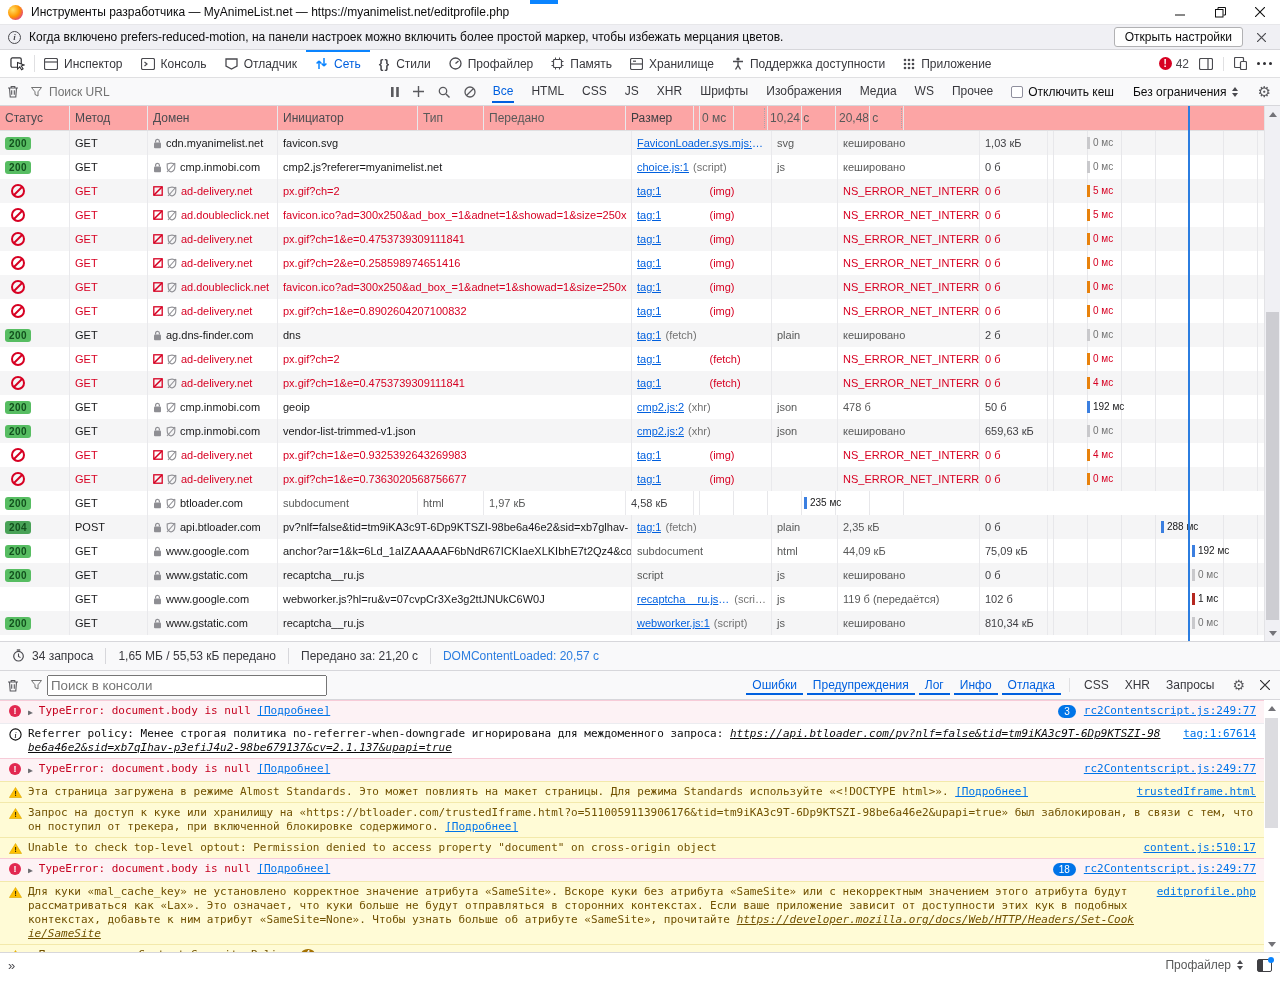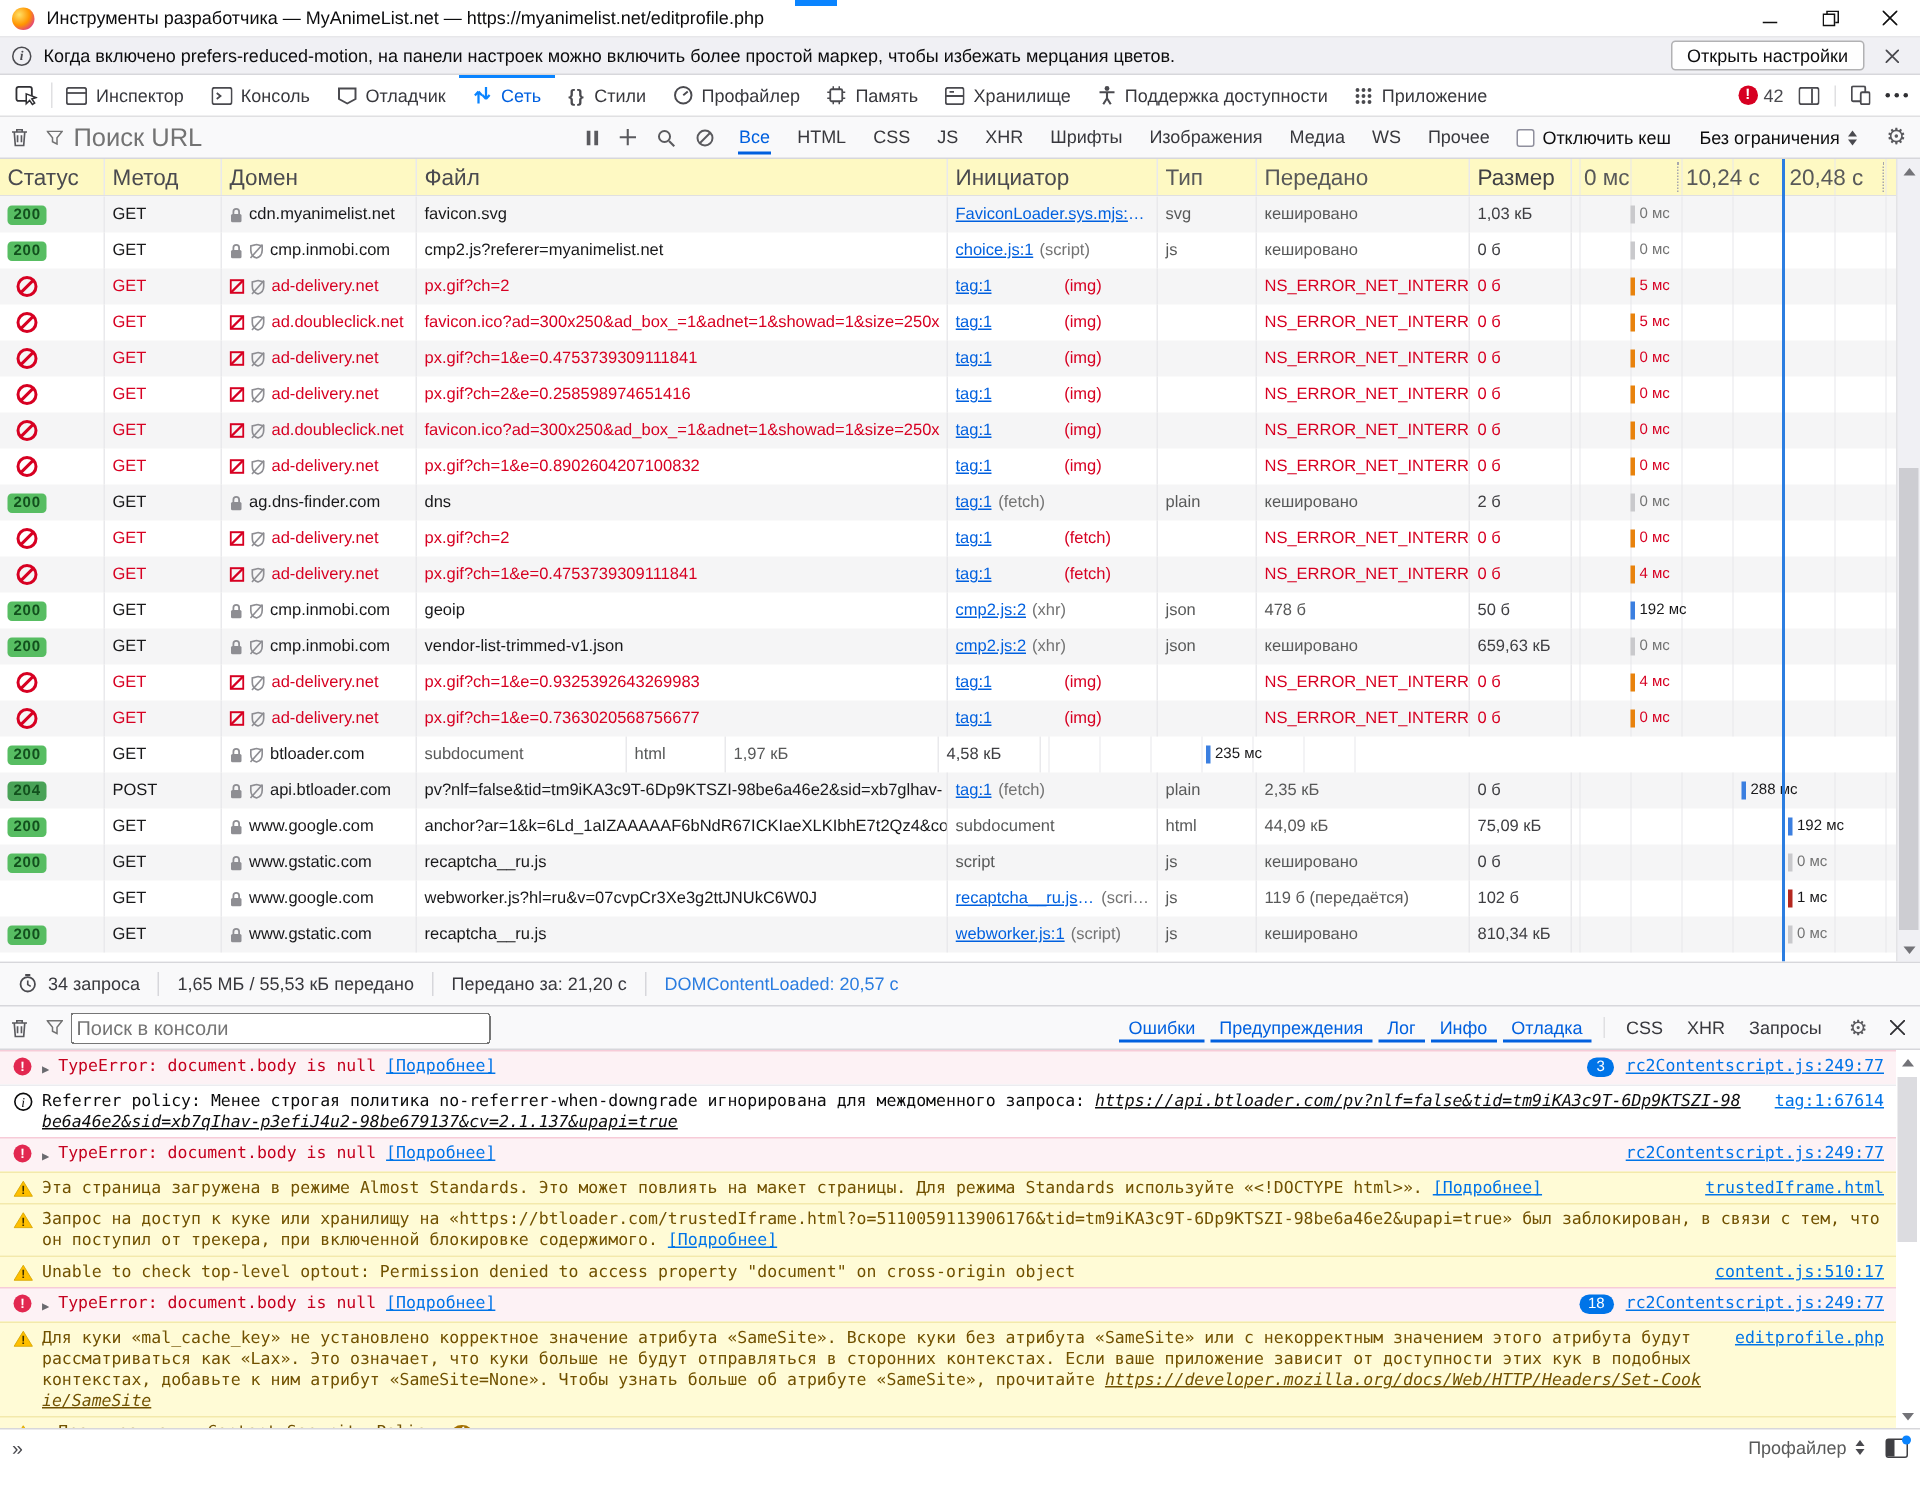--- a/index.html
+++ b/index.html
@@ -45,40 +45,40 @@
   .errcount { display:flex; align-items:center; gap:4px; font-size:12px; color:#4a4a4f; }
   .errdot { width:13px; height:13px; border-radius:50%; background:#d70022; color:#fff; font-size:10px; font-weight:bold;
     display:flex; align-items:center; justify-content:center; }
   .chromeicon { color:#4a4a4f; display:flex; align-items:center; }
   .dots { display:flex; gap:3px; }
   .dots i { width:3px; height:3px; border-radius:50%; background:#2f2f33; }
 
   
   .ntb { height:28px; background:#f9f9fa; border-bottom:1px solid #d7d7db; display:flex; align-items:center; font-size:12px; flex:none; }
   .ntb .iconbtn { padding:0 7px; color:#5a5a5e; display:flex; align-items:center; height:100%; }
-  .ntb input { border:none; background:transparent; outline:none; font-family:inherit; font-size:17px; color:#0c0c0d; }
+  .ntb input { border:none; background:transparent; outline:none; font-family:inherit; font-size:12px; color:#0c0c0d; }
   .ntb input::placeholder { color:#737373; }
   .url-search { flex:1; display:flex; align-items:center; gap:5px; padding-left:4px; color:#737373; }
   .nfilters { display:flex; align-items:center; height:100%; }
   .nfilter { padding:2px 7px; margin:0 1px; color:#38383d; position:relative; display:flex; align-items:center; height:100%; }
   .nfilter span { padding:3px 1px; border-bottom:2px solid transparent; }
   .nfilter.active { color:#0060df; }
   .nfilter.active span { border-bottom-color:#0060df; }
   .cachebox { display:flex; align-items:center; gap:5px; padding:0 8px; white-space:nowrap;text-align:center; }
   .cb { width:12px; height:12px; border:1px solid #8f8f9d; background:#fff; border-radius:2px; }
   .throttle { display:flex; align-items:center; gap:5px; padding:0 10px; white-space:nowrap; color:#0c0c0d; }
   .updown { display:flex; flex-direction:column; gap:2px; }
   .updown i { width:0; height:0; border-left:3.5px solid transparent; border-right:3.5px solid transparent; }
   .updown .u { border-bottom:4px solid #4a4a4f; }
   .updown .d { border-top:4px solid #4a4a4f; }
   .gearglyph { font-size:15px; color:#5a5a5e; padding:0 9px; line-height:1; }
 
   
   .tablewrap { position:relative; height:535px; flex:none; overflow:hidden; }
-  .thead { display:flex; height:25px; align-items:stretch; font-size:15px; color:#4a4a4f; background:#fef9c3; border-bottom:1px solid #e0e0e2; position:relative; }
+  .thead { display:flex; height:25px; align-items:stretch; font-size:12px; color:#4a4a4f; background:#fca5a5; border-bottom:1px solid #e0e0e2; position:relative; }
   .thead .cell { display:flex; align-items:center; }
   .cell { padding:0 5px; border-right:1px solid #e9e9ec; overflow:hidden; white-space:nowrap; flex:none; }
   .c-status{width:70px}.c-method{width:78px}.c-domain{width:130px}.c-file{width:354px}
   .c-init{width:140px; text-overflow:ellipsis;}.c-type{width:66px}.c-trans{width:142px; text-overflow:ellipsis;}.c-size{width:68px}
   .c-wf { width:216px; border-right:none; position:relative; padding:0;
     background-image:repeating-linear-gradient(to right,#e7e7ea 0,#e7e7ea 1px,transparent 1px,transparent 34px);
     background-position:5px 0; }
   .tbody { position:absolute; top:25px; left:0; right:16px; bottom:0; background:#fff; }
   .net-row { display:flex; height:24px; align-items:stretch; font-size:11px; color:#18181a; cursor:default; }
   .net-row:nth-child(odd) { background:#f5f5f6; }
@@ -407,21 +407,20 @@
     </div>
     <span class="vsep"></span>
     <span class="gearglyph">⚙</span>
   </div>
 
   <div class="tablewrap">
     <div class="thead">
       <span class="cell c-status">Статус</span>
       <span class="cell c-method">Метод</span>
       <span class="cell c-domain">Домен</span>
-      <span class="cell c-file">Файл</span>
       <span class="cell c-init">Инициатор</span>
       <span class="cell c-type">Тип</span>
       <span class="cell c-trans">Передано</span>
       <span class="cell c-size">Размер</span>
       <span class="cell c-wf">
         <span class="wfhlabel" style="left:8px">0 мс</span>
         <span class="wfhtick" style="left:70px"></span>
         <span class="wfhlabel" style="left:76px">10,24 с</span>
         <span class="wfhtick" style="left:207px"></span>
         <span class="wfhlabel" style="left:145px">20,48 с</span>

